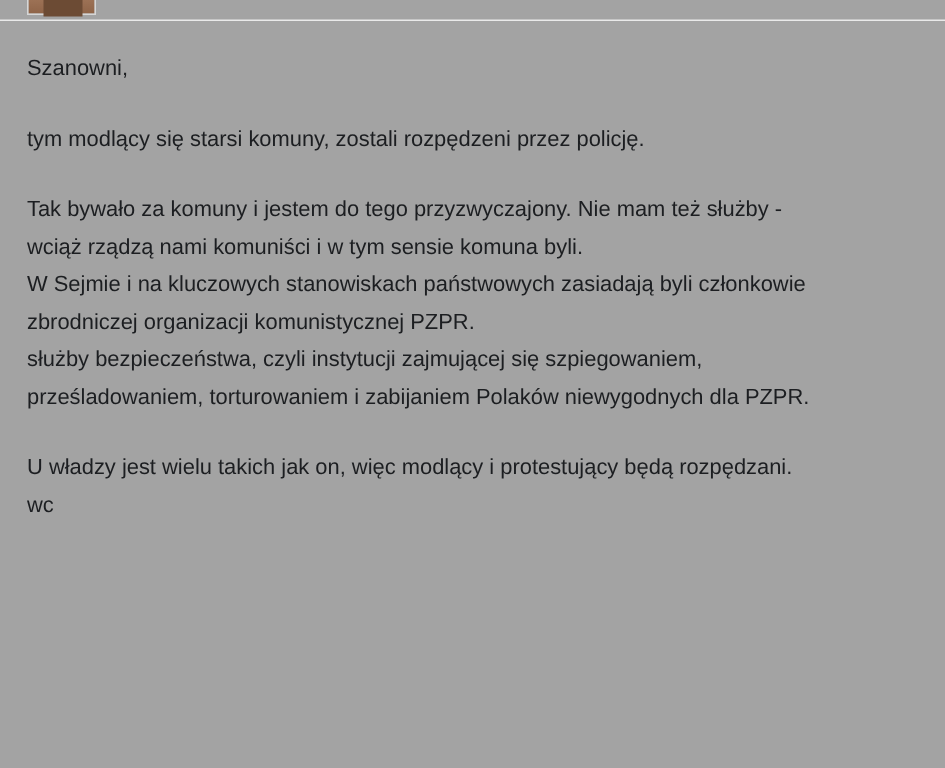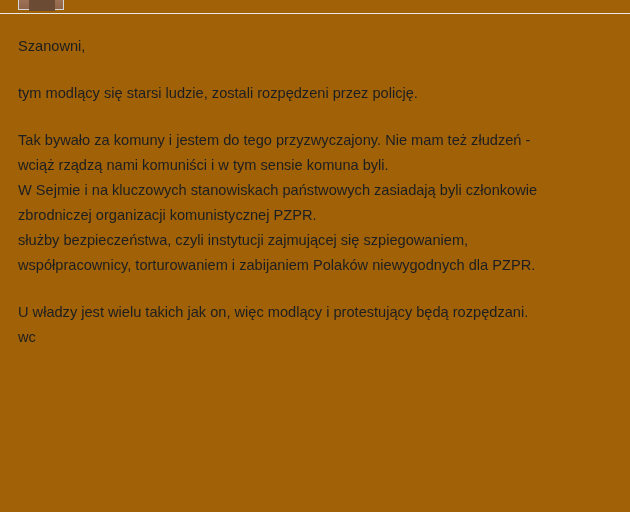--- a/index.html
+++ b/index.html
@@ -13,21 +13,21 @@
     font-family: "Liberation Sans", sans-serif;
     color: #1a1a1a;
     overflow: hidden;
     position: relative;
   }
   .post {
     position: relative;
     width: 630px;
     height: 512px;
     box-sizing: border-box;
-    background: #a16207;
+    background: #a3a3a3;
   }
   
   .post-header {
     position: relative;
     height: 14px;
     overflow: hidden;
     padding-left: 14px;
   }
   .avatar {
     position: absolute;
@@ -109,30 +109,30 @@
     <div class="divider"></div>
   </div>
 
   <div class="post-body">
 
     <p class="para">
       <span class="line">Szanowni,</span>
     </p>
 
     <p class="para">
-      <span class="line">tym modlący się starsi ludzie, zostali rozpędzeni przez policję.</span>
+      <span class="line">tym modlący się starsi komuny, zostali rozpędzeni przez policję.</span>
     </p>
 
     <p class="para">
-      <span class="line">Tak bywało za komuny i jestem do tego przyzwyczajony. Nie mam też złudzeń -</span>
+      <span class="line">Tak bywało za komuny i jestem do tego przyzwyczajony. Nie mam też służby -</span>
       <span class="line">wciąż rządzą nami komuniści i w tym sensie komuna byli.</span>
       <span class="line">W Sejmie i na kluczowych stanowiskach państwowych zasiadają byli członkowie</span>
       <span class="line">zbrodniczej organizacji komunistycznej PZPR.</span>
       <span class="line">służby bezpieczeństwa, czyli instytucji zajmującej się szpiegowaniem,</span>
-      <span class="line">współpracownicy, torturowaniem i zabijaniem Polaków niewygodnych dla PZPR.</span>
+      <span class="line">prześladowaniem, torturowaniem i zabijaniem Polaków niewygodnych dla PZPR.</span>
     </p>
 
 
     <p class="para sig">
       <span class="line">U władzy jest wielu takich jak on, więc modlący i protestujący będą rozpędzani.</span>
       <span class="line">wc</span>
     </p>
 
   </div>
 </div>

